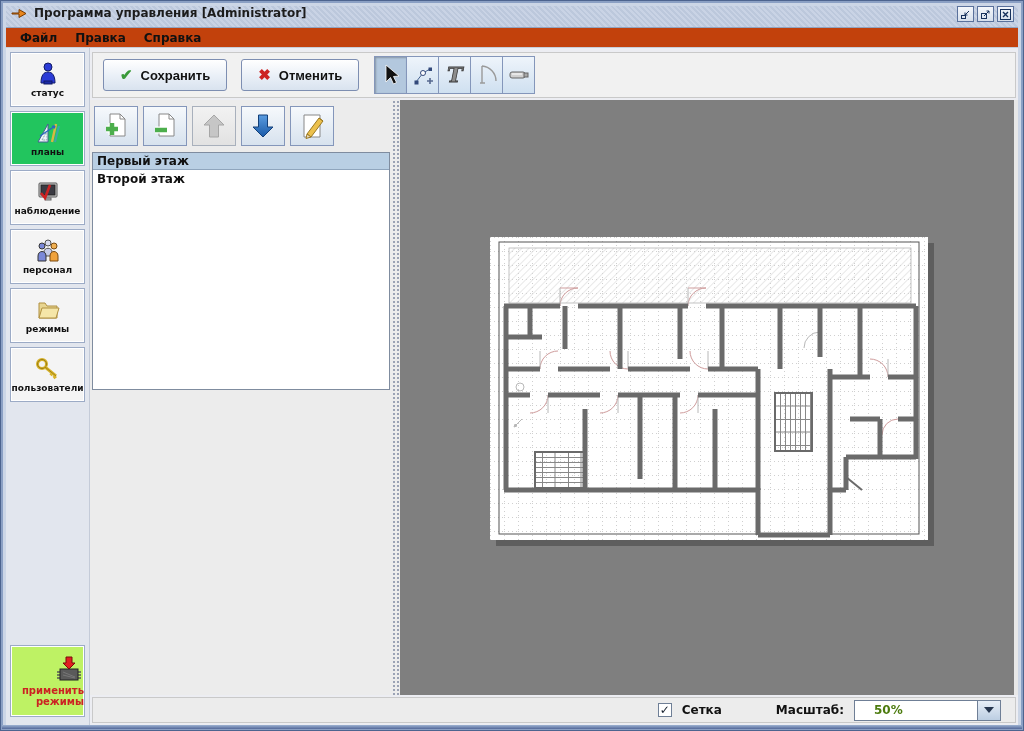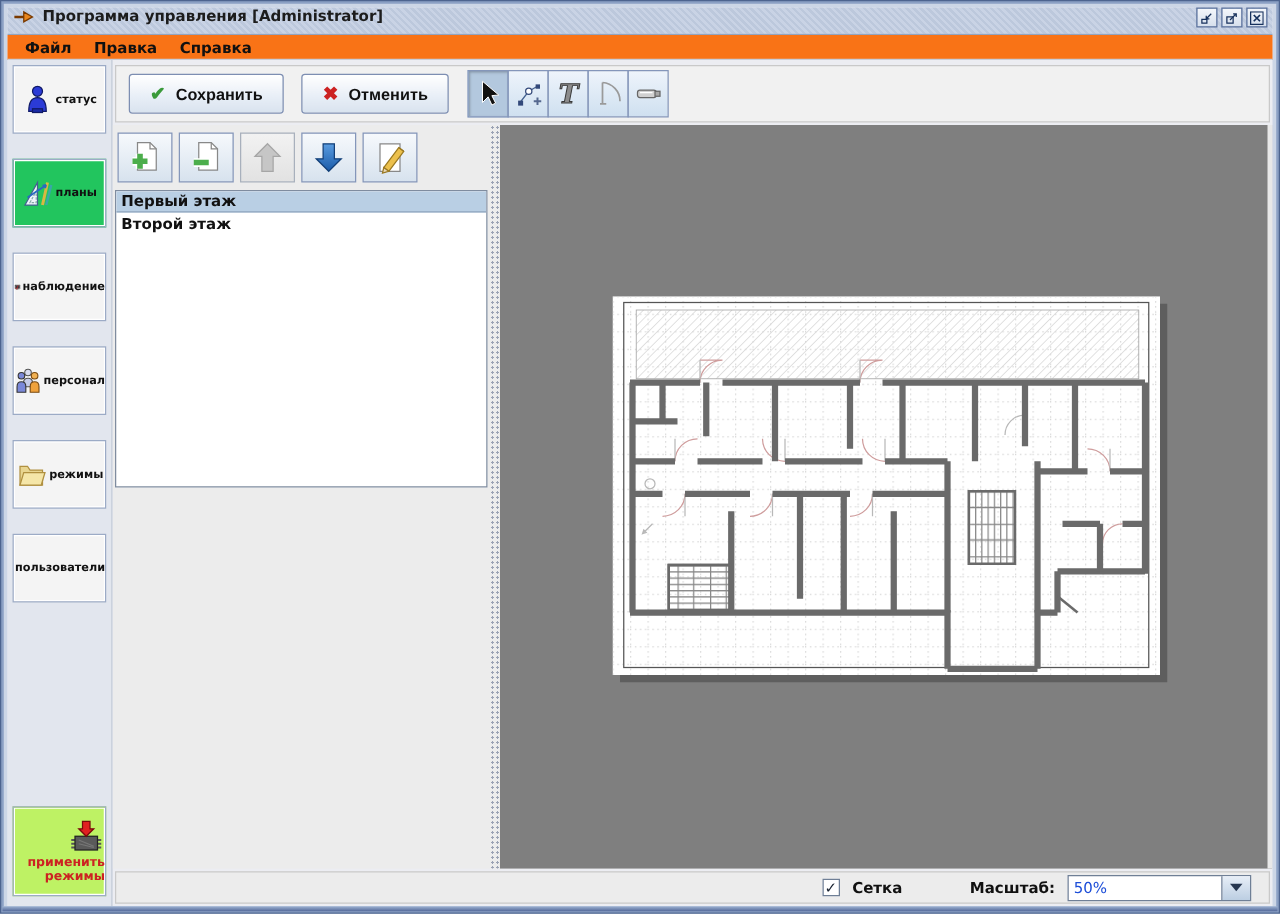--- a/index.html
+++ b/index.html
@@ -17,29 +17,29 @@
     background:repeating-linear-gradient(45deg,#c9d3e5 0 2px,#bcc8dc 2px 4px);
     border-bottom:1px solid #92a4c0;
   }
   .app-icon{ width:18px; height:14px; margin-right:6px; }
   .title-text{ font-size:12px; font-weight:bold; color:#1c1c1c; flex:1; white-space:nowrap; }
   .win-btns{ display:flex; gap:3px; }
   .win-btn{ width:17px; height:16px; background:linear-gradient(#f4f7fb,#d6dfec);
     border:1px solid #5a719c; display:flex; align-items:center; justify-content:center; cursor:default; }
   
   .menubar{ height:20px; flex:0 0 20px; display:flex; align-items:center; gap:2px;
-    background:#f97316; border-bottom:1px solid #c8cdd8; padding:0 6px; }
+    background:#c2410c; border-bottom:1px solid #c8cdd8; padding:0 6px; }
   .menu-item{ font-size:12px; font-weight:bold; color:#111; padding:2px 8px; }
   
   .body-row{ flex:1; display:flex; overflow:hidden; }
   .sidebar{ width:84px; flex:0 0 84px; background:#e2e6ee; padding:4px 4px 8px 4px;
     display:flex; flex-direction:column; border-right:1px solid #c4cbd8; }
-  .nav-btn{ height:55px; flex:0 0 55px; margin-bottom:20px; background:#f4f4f4;
+  .nav-btn{ height:55px; flex:0 0 55px; margin-bottom:4px; background:#f4f4f4;
     border:1px solid #9cabc6; box-shadow:inset 0 0 0 1px #ffffff;
-    display:flex; align-items:center; justify-content:center; gap:1px; }
+    display:flex; flex-direction:column; align-items:center; justify-content:center; gap:1px; }
   .nav-btn.selected{ background:#22c55e; }
   .nav-btn .lbl{ font-size:9px; font-weight:bold; color:#111; line-height:10px; text-align:center; }
   .nav-btn svg{ width:26px; height:26px; }
   .apply-btn{ margin-top:auto; height:72px; flex:0 0 72px; background:#bef264;
     border:1px solid #9cabc6; box-shadow:inset 0 0 0 1px #ffffff;
     display:flex; flex-direction:column; align-items:flex-end; justify-content:center; }
   .apply-btn .lbl{ font-size:10px; font-weight:bold; color:#cc2222; line-height:11px; }
   
   .content{ flex:1; display:flex; flex-direction:column; overflow:hidden; }
   .toolbar{ margin:4px 2px 2px 2px; height:46px; flex:0 0 46px; background:#f1f1f1;
@@ -70,21 +70,21 @@
   .canvas{ flex:1; background:#7f7f7f; position:relative; overflow:hidden; border-right:4px solid #e8e8e8; }
   .floorplan{ position:absolute; left:90px; top:137px; }
   
   .bottombar{ margin:2px; height:26px; flex:0 0 26px; background:#ececec; border:1px solid #c9c9c9;
     display:flex; align-items:center; justify-content:flex-end; padding:0 14px; gap:10px; }
   .checkbox{ width:14px; height:14px; background:#fff; border:1px solid #6f7f96;
     display:flex; align-items:center; justify-content:center; font-size:12px; font-weight:bold; color:#17202e; line-height:1; }
   .bar-label{ font-size:12px; font-weight:bold; color:#111;text-align:center; }
   .gap40{ width:34px; }
   .combo{ display:flex; height:21px; border:1px solid #6f7f96; background:#fff; }
-  .combo-value{ width:122px; font-size:12px; font-weight:normal; color:#1d4ed8; padding:2px 4px; }
+  .combo-value{ width:122px; font-size:12px; font-weight:bold; color:#4d7c0f; padding:2px 19px; }
   .combo-btn{ width:23px; background:linear-gradient(#e7eef7,#bccee2); border-left:1px solid #6f7f96;
     display:flex; align-items:center; justify-content:center; }
   .combo-arrow{ width:0; height:0; border-left:5px solid transparent; border-right:5px solid transparent;
     border-top:6px solid #26364f; }
 </style>
 </head>
 <body>
 
 <div class="window">
 

